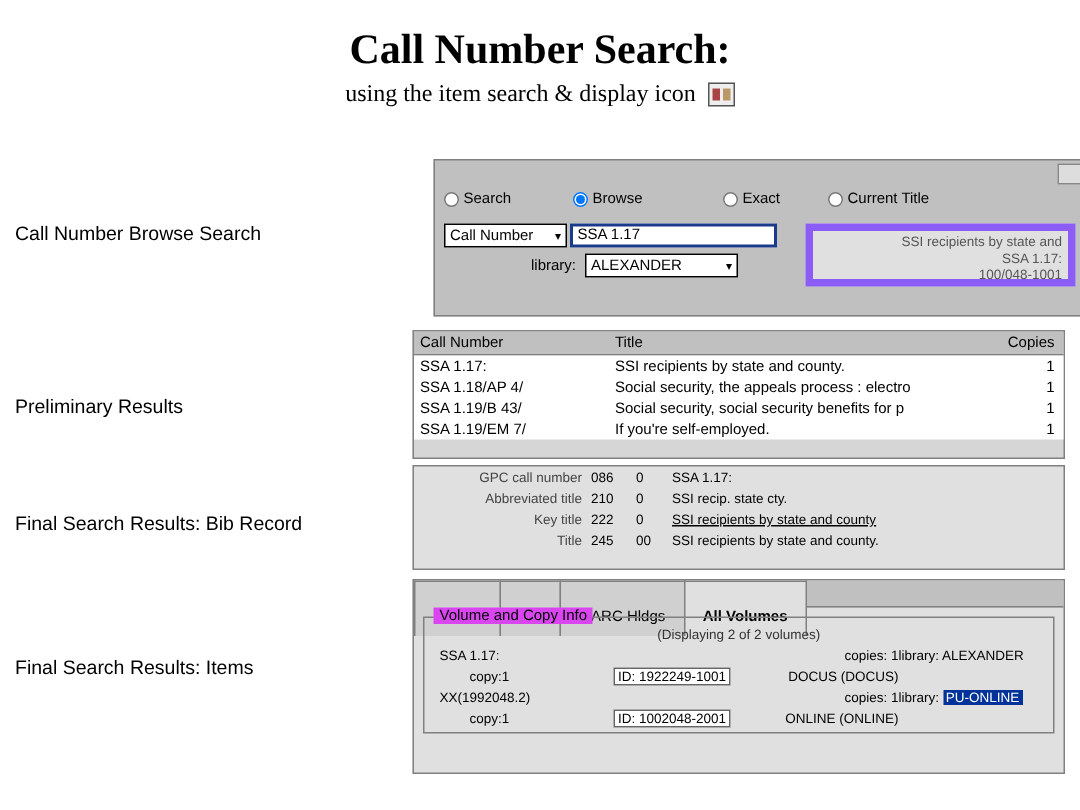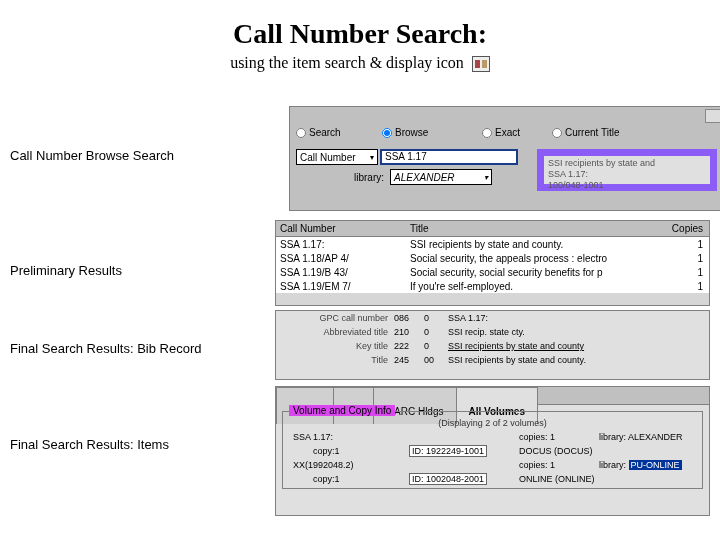--- a/index.html
+++ b/index.html
@@ -66,26 +66,26 @@
   .p1 .row-index {
     position: absolute; top: 42px; left: 6px; display: flex; align-items: center; gap: 2px;
   }
   .p1 .row-library {
     position: absolute; top: 62px; left: 64px; display: flex; align-items: center; gap: 6px;
   }
   .p1 .sel { background:#fff; border:1px solid #000; height:16px; display:flex; align-items:center; padding:0 3px; }
   .p1 .sel::after { content:"▾"; margin-left:auto; font-size:8px; }
   .p1 .sel-index { width: 82px; }
   .p1 .inp-term { width: 138px; height:16px; border:2px solid #1a3a8a; background:#fff; padding:0 3px; }
-  .p1 .sel-lib { width: 102px; font-style: italic; }
+  .p1 .sel-lib { width: 102px; }
   .p1 .lbl-lib { font-size:10px; }
   .p1 .result-box {
     position: absolute; right: 6px; top: 42px; width: 180px; height: 42px;
-    border: 7px solid #8b5cf6; background:#e0e0e0; padding: 2px 4px;
-    font-size: 9px; line-height: 11px; color:#555;
+    border: 5px solid #8b5cf6; background:#e0e0e0; padding: 2px 4px;
+    font-size: 9px; line-height: 11px; color:#555;text-align:right;
   }
 
   
   .p2 { left: 275px; top: 220px; width: 435px; height: 86px; background:#d6d6d6; }
   .p2 .hdr, .p2 .row { display:flex; font-size:10px; }
   .p2 .hdr { background:#c0c0c0; border-bottom:1px solid #808080; height:16px; align-items:center; }
   .p2 .col-cn { flex:0 0 130px; padding-left:4px; }
   .p2 .col-ti { flex:1; padding-left:4px; }
   .p2 .col-cp { flex:0 0 50px; text-align:right; padding-right:6px; }
   .p2 .body { background:#fff; }
@@ -108,21 +108,21 @@
   .p4 .group {
     margin:6px; border:1px solid #808080; padding:4px 6px 2px 6px; position:relative;
   }
   .p4 .group .legend {
     position:absolute; top:-7px; left:6px; background:#d946ef; padding:0 4px; font-size:10px;
   }
   .p4 .info { font-size:9px; text-align:center; color:#333; margin:2px 0 2px 0; }
   .p4 .line { display:flex; font-size:9px; height:14px; align-items:center; }
   .p4 .c1 { flex:0 0 120px; padding-left:4px; }
   .p4 .c2 { flex:0 0 110px; }
-  .p4 .c3 { flex:0 0 80px; }
+  .p4 .c3 { flex:0 0 80px;text-align:right; }
   .p4 .c4 { flex:1; }
   .p4 .hl { background:#003399; color:#fff; padding:0 2px; }
   .p4 .id-box { border:1px solid #666; padding:0 2px; background:#fff; }
 </style>
 </head>
 <body>
 
 <h1 class="title">Call Number Search:</h1>
 <div class="subtitle">
   <span>using the item search &amp; display icon</span>

